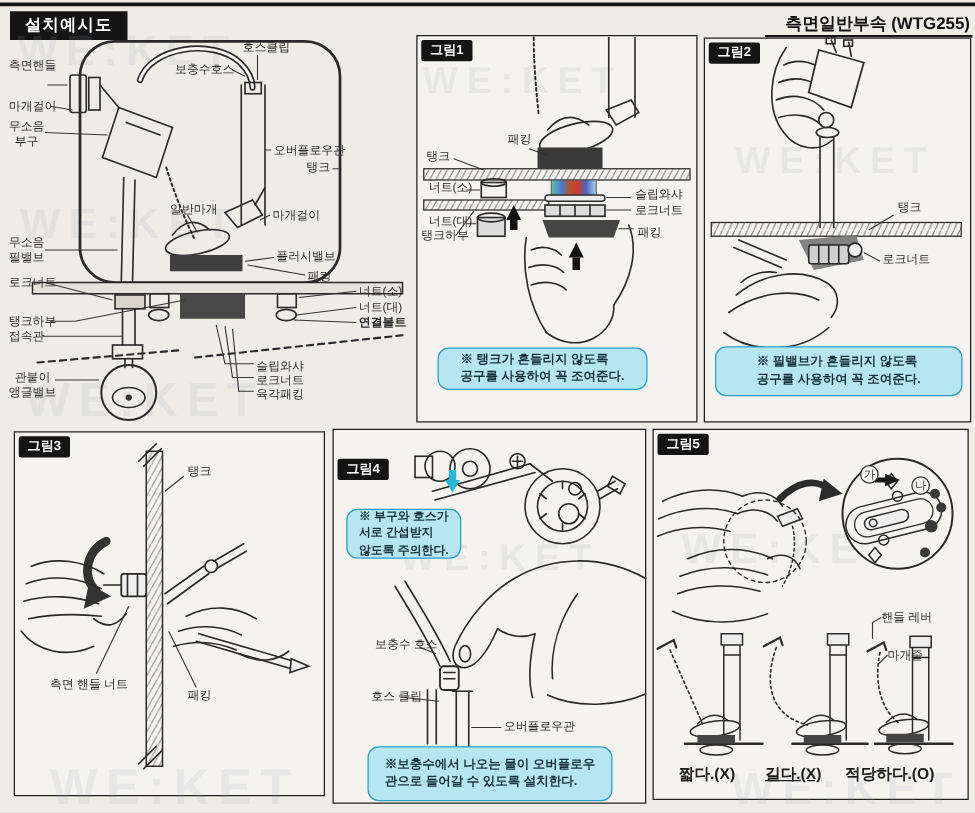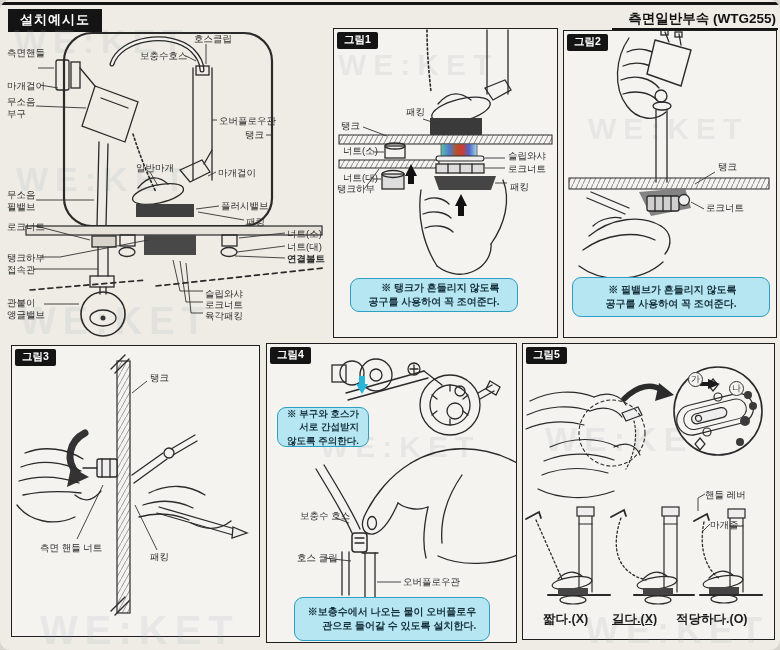--- a/index.html
+++ b/index.html
@@ -1,28 +1,28 @@
 <!DOCTYPE html>
 <html><head>
 <meta charset="utf-8">
 <style>
   html,body{margin:0;padding:0;background:#d8d5cf;}
   .page{position:relative;width:780px;height:650px;background:#efece6;overflow:hidden;
-        font-family:"Liberation Sans",sans-serif;border-radius:10px;}
+        font-family:"Liberation Sans",sans-serif;}
   .toprule{position:absolute;left:0;top:2px;width:780px;height:3px;background:#141414;}
   .maintitle{position:absolute;left:8px;top:9px;background:#141414;color:#fff;font-weight:bold;
              font-size:13px;padding:2px 12px 3px;letter-spacing:1px;}
   .partcode{position:absolute;right:4px;top:10px;font-weight:bold;font-size:13.5px;color:#111;}
   .partrule{position:absolute;left:612px;top:28px;width:166px;height:2px;background:#141414;}
   .panel{position:absolute;background:#f5f3ef;border:1.6px solid #1f1f1f;box-sizing:border-box;}
   .figtitle{position:absolute;background:#141414;color:#fff;font-weight:bold;font-size:10.5px;
             padding:1px 7px 2px;border-radius:2px;z-index:6;}
-  .lbl{position:absolute;font-size:9.5px;line-height:1.22;color:#2b2b2b;white-space:pre-line;z-index:5;}
+  .lbl{position:absolute;font-size:9.5px;line-height:1.22;color:#2b2b2b;white-space:pre-line;z-index:5;text-align:center;}
   .note{position:absolute;background:#b5e6f1;border:1.8px solid #2f9ec4;border-radius:9px;
-        color:#17313d;font-size:10px;font-weight:bold;line-height:1.4;text-align:right;
+        color:#17313d;font-size:10px;font-weight:bold;line-height:1.4;text-align:left;
         white-space:pre-line;display:flex;align-items:center;justify-content:center;
         padding:3px 4px;box-sizing:border-box;z-index:6;}
   .cap{position:absolute;font-size:12.5px;font-weight:bold;color:#1c1c1c;z-index:5;}
   .circ{position:absolute;width:13px;height:13px;border:1.3px solid #333;border-radius:50%;
         font-size:9px;display:flex;align-items:center;justify-content:center;color:#333;
         background:#f6f4f0;z-index:7;}
   .wm{position:absolute;color:#8fa0ae;opacity:.14;font-weight:bold;letter-spacing:7px;
       z-index:1;pointer-events:none;}
   svg{position:absolute;z-index:3;}
   svg path,svg line,svg polyline,svg rect,svg circle,svg ellipse,svg polygon{vector-effect:none;}
@@ -296,21 +296,21 @@
       <path d="M 136 36 L 121 48"></path>
         <path d="M 66 194 L 92 140"></path>
         <path d="M 146 205 L 124 160"></path>
     </g>
   </svg>
   <div class="lbl" style="left:150px;top:372px;">탱크</div>
   <div class="lbl" style="left:40px;top:542px;">측면 핸들 너트</div>
   <div class="lbl" style="left:150px;top:551px;">패킹</div>
 
   <div class="panel" style="left:266px;top:343px;width:251px;height:300px;"></div>
-  <div class="figtitle" style="left:270px;top:347px;">그림4</div>
+  <div class="figtitle" style="left:270px;top:367px;">그림4</div>
   <svg style="left:266px;top:343px;" width="251" height="300" viewBox="0 0 251 300">
     <g fill="none" stroke="#2a2a2a" stroke-width="1.3" stroke-linecap="round">
       <circle cx="86" cy="30" r="12"></circle>
         <circle cx="110" cy="32" r="16"></circle>
         <circle cx="110" cy="32" r="6"></circle>
       <rect x="66" y="22" width="14" height="17"></rect>
       <line x1="80" y1="50" x2="158" y2="28"></line>
         <line x1="82" y1="57" x2="162" y2="35"></line>
       <line x1="158" y1="28" x2="176" y2="42"></line>
       <circle cx="148" cy="26" r="6"></circle>

